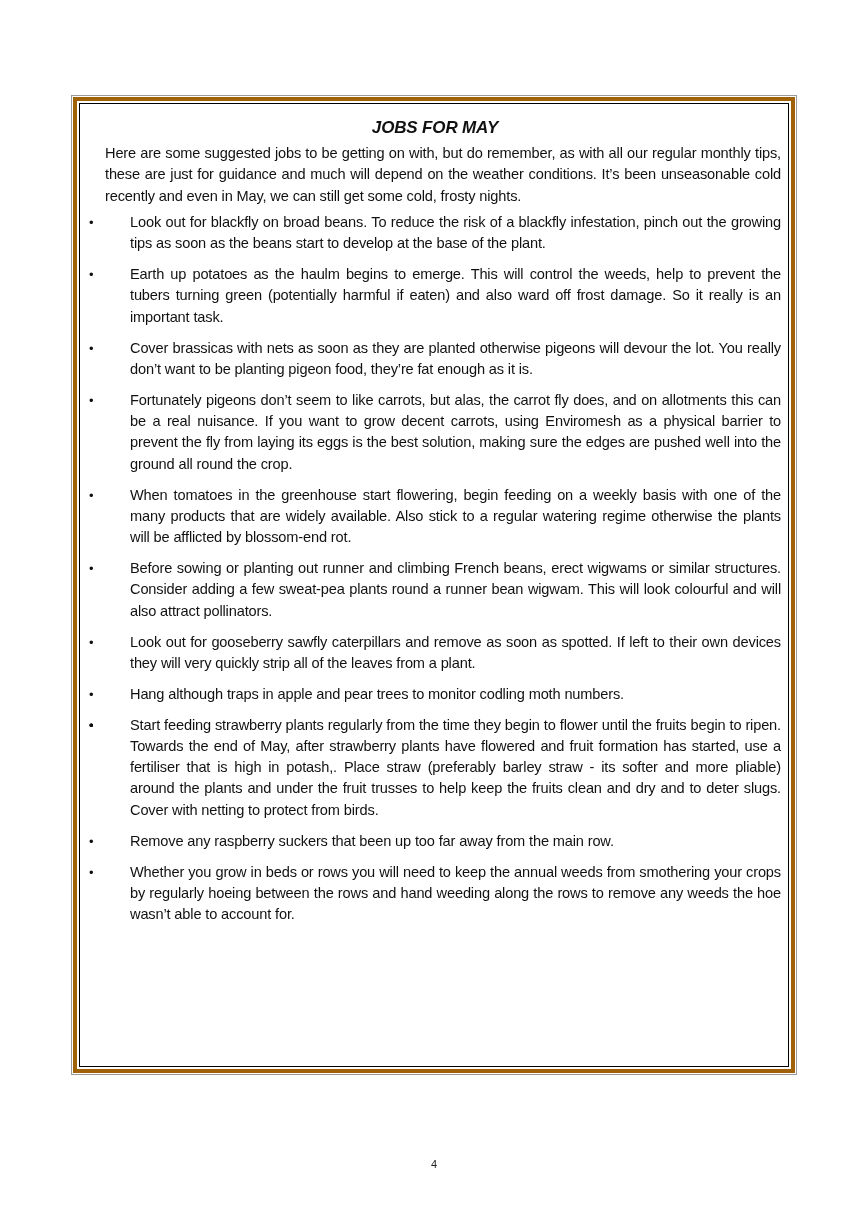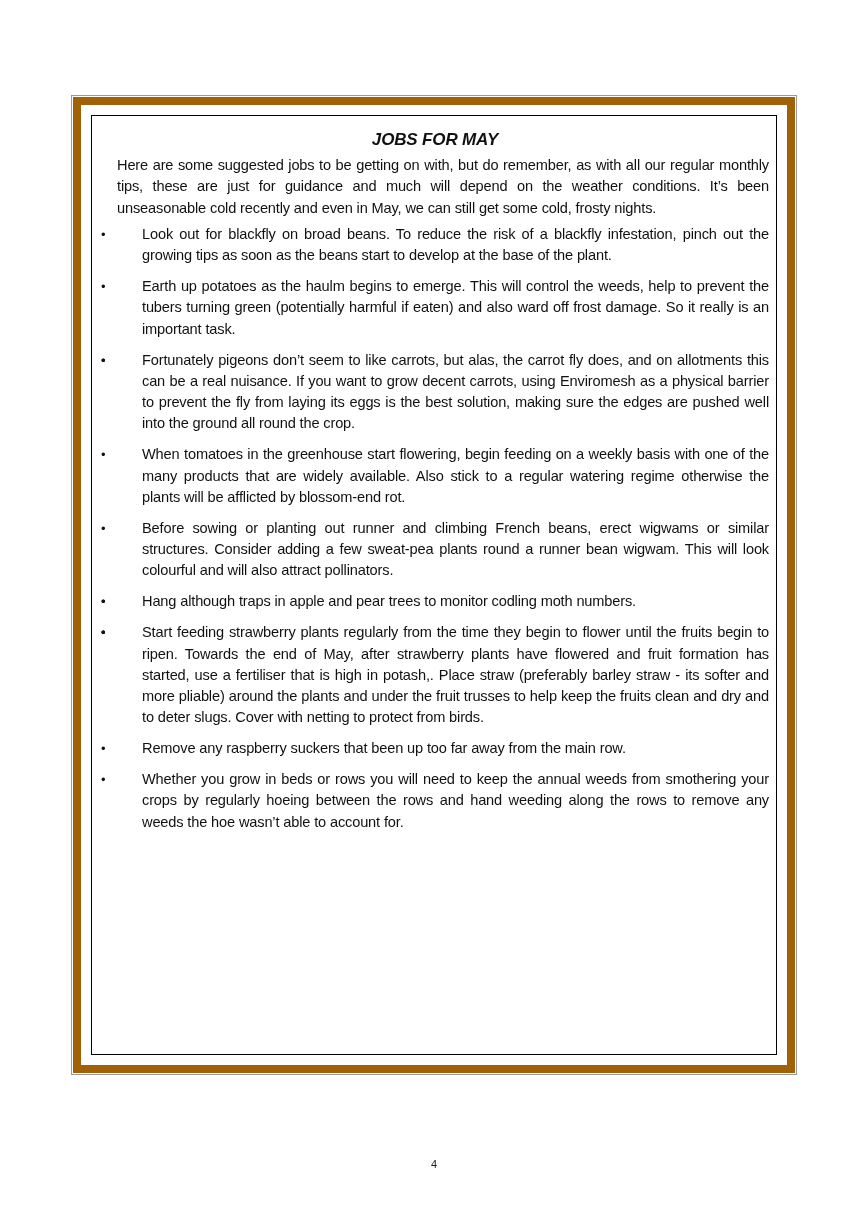--- a/index.html
+++ b/index.html
@@ -6,21 +6,21 @@
   body { width: 868px; height: 1228px; position: relative; overflow: hidden;
          font-family: "Liberation Sans", "DejaVu Sans", sans-serif; color: #111; }
   .frame {
     position: absolute; left: 71px; top: 95px; width: 726px; height: 980px;
     box-sizing: border-box;
     border: 1px solid #9a9a9a;
     padding: 1px;
   }
   .frame-inner1 {
     width: 100%; height: 100%; box-sizing: border-box;
-    border: 8px solid #a16207; padding: 10px;
+    border: 4px solid #a16207; padding: 2px;
   }
   .frame-inner2 {
     width: 100%; height: 100%; box-sizing: border-box;
     border: 1px solid #000;
     position: relative;
   }
   .content {
     position: absolute; left: 9px; right: 7px; top: 13px;
     font-size: 14.6px; line-height: 21.3px;
     letter-spacing: -0.15px;
@@ -41,25 +41,25 @@
 
 <div class="frame">
   <div class="frame-inner1">
     <div class="frame-inner2">
       <div class="content">
         <h1 class="title">JOBS FOR MAY</h1>
         <p class="intro">Here are some suggested jobs to be getting on with, but do remember, as with all our regular monthly tips, these are just for guidance and much will depend on the weather conditions.  It’s been unseasonable cold recently and even in May, we can still get some cold, frosty nights.</p>
         <ul class="jobs">
           <li><span class="bullet">•</span><span>Look out for blackfly on broad beans.  To reduce the risk of a blackfly infestation, pinch out the growing tips as soon as the beans start to develop at the base of the plant.</span></li>
           <li><span class="bullet">•</span><span>Earth up potatoes as the haulm begins to emerge.  This will control the weeds, help to prevent the tubers turning green (potentially harmful if eaten) and also ward off frost damage.  So it really is an important task.</span></li>
-          <li><span class="bullet">•</span></li>
+          <li><span class="bullet">•</span><span>Cover brassicas with nets as soon as they are planted otherwise pigeons will devour the lot. You really don’t want to be planting pigeon food, they’re fat enough as it is.</span></li>
           <li><span class="bullet">•</span><span>Fortunately pigeons don’t seem to like carrots, but alas, the carrot fly does, and on allotments this can be a real nuisance.  If you want to grow decent carrots, using Enviromesh as a physical barrier to prevent the fly from laying its eggs is the best solution, making sure the edges are pushed well into the ground all round the crop.</span></li>
           <li><span class="bullet">•</span><span>When tomatoes in the greenhouse start flowering, begin feeding on a weekly basis with one of the many products that are widely available.  Also stick to a regular watering regime otherwise the plants will be afflicted by blossom-end rot.</span></li>
           <li><span class="bullet">•</span><span>Before sowing or planting out runner and climbing French beans, erect wigwams or similar structures.  Consider adding a few sweat-pea plants round a runner bean wigwam.  This will look colourful and will also attract pollinators.</span></li>
-          <li><span class="bullet">•</span></li>
+          <li><span class="bullet">•</span><span>Look out for gooseberry sawfly caterpillars and remove as soon as spotted.  If left to their own devices they will very quickly strip all of the leaves from a plant.</span></li>
           <li><span class="bullet">•</span><span>Hang although traps in apple and pear trees to monitor codling moth numbers.</span></li>
           <li><span class="bullet">•</span></li>
           <li><span class="bullet">•</span></li>
           <li><span class="bullet">•</span><span>Start feeding strawberry plants regularly from the time they begin to flower until the fruits begin to ripen.  Towards the end of May, after strawberry plants have flowered and fruit formation has started, use a fertiliser that is high in potash,.  Place straw (preferably barley straw - its softer and more pliable) around the plants and under the fruit trusses to help keep the fruits clean and dry and to deter slugs.  Cover with netting to protect from birds.</span></li>
           <li><span class="bullet">•</span><span>Remove any raspberry suckers that been up too far away from the main row.</span></li>
           <li><span class="bullet">•</span><span>Whether you grow in beds or rows you will need to keep the annual weeds from smothering your crops by regularly hoeing between the rows and hand weeding along the rows to remove any weeds the hoe wasn’t able to account for.</span></li>
         </ul>
       </div>
     </div>
   </div>

